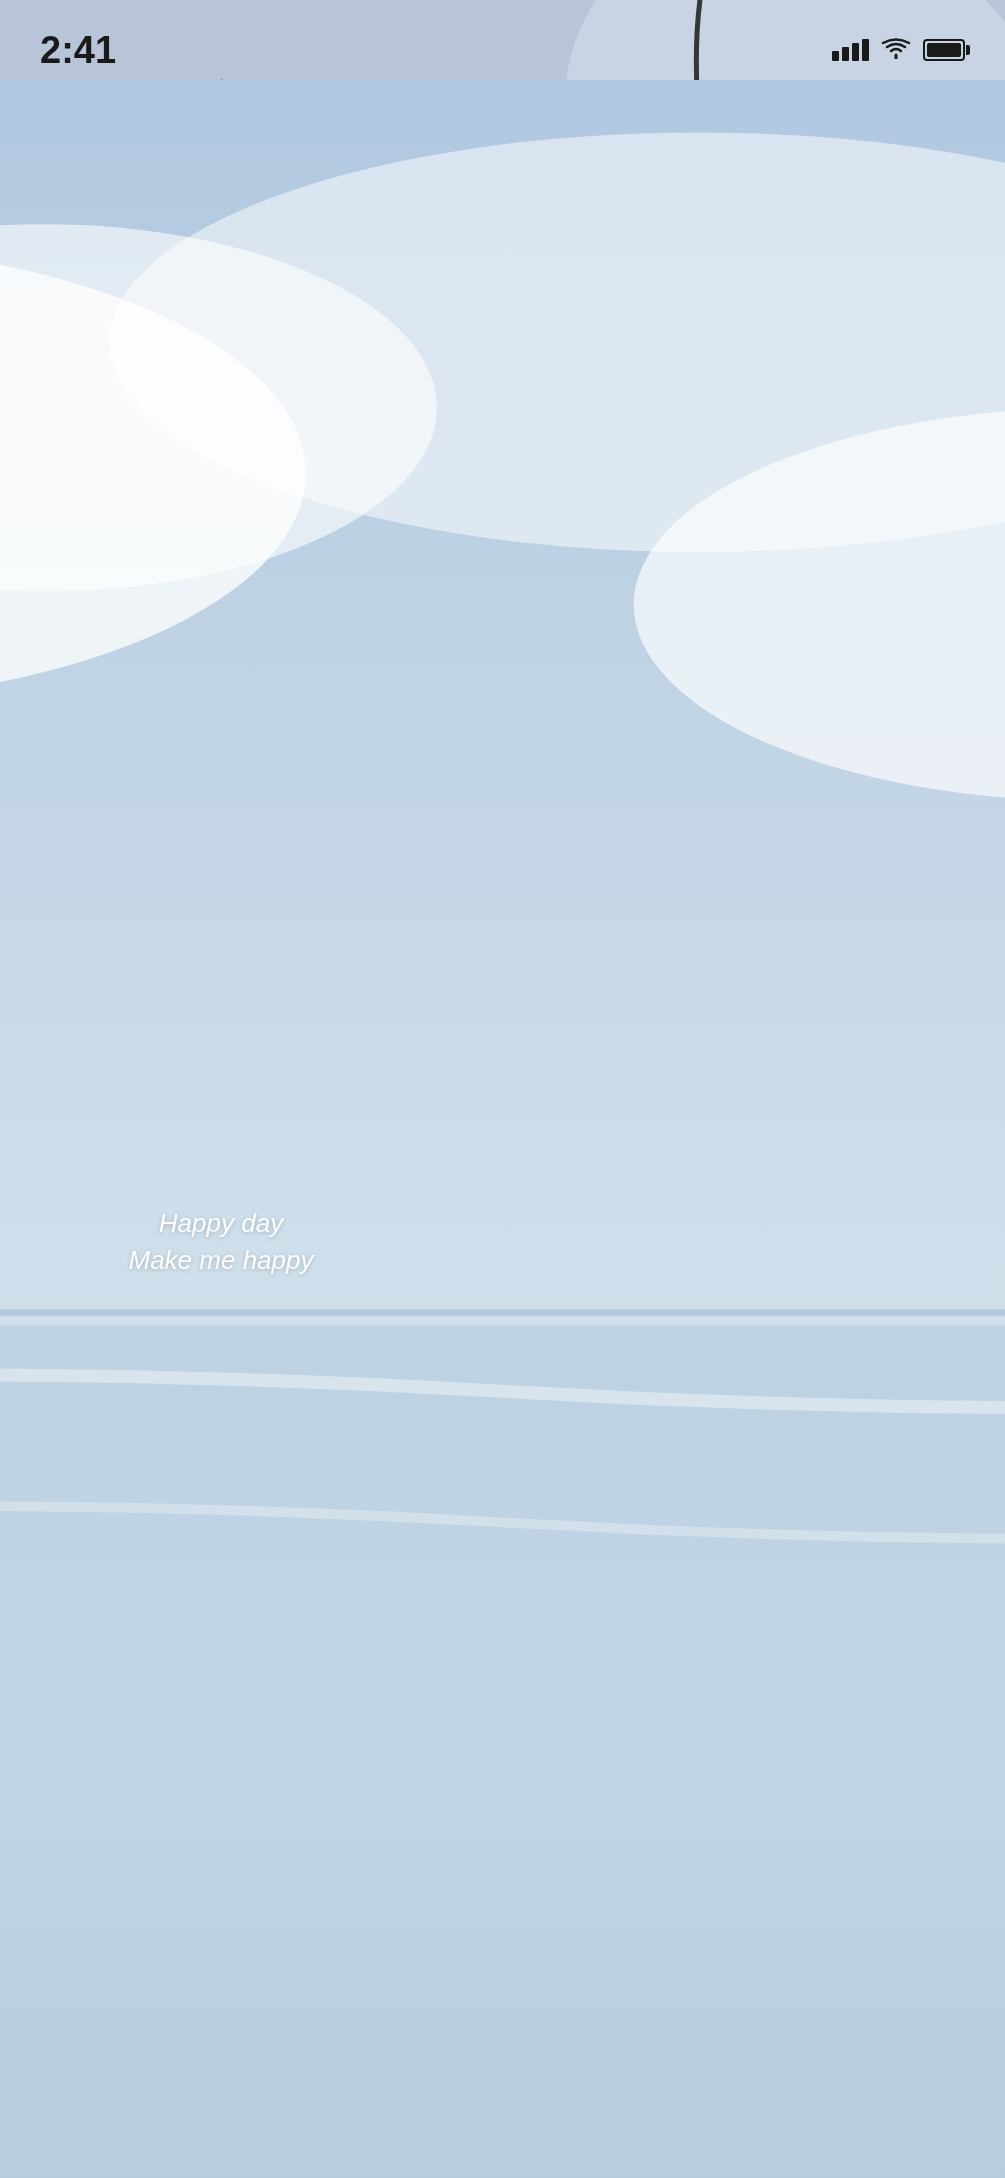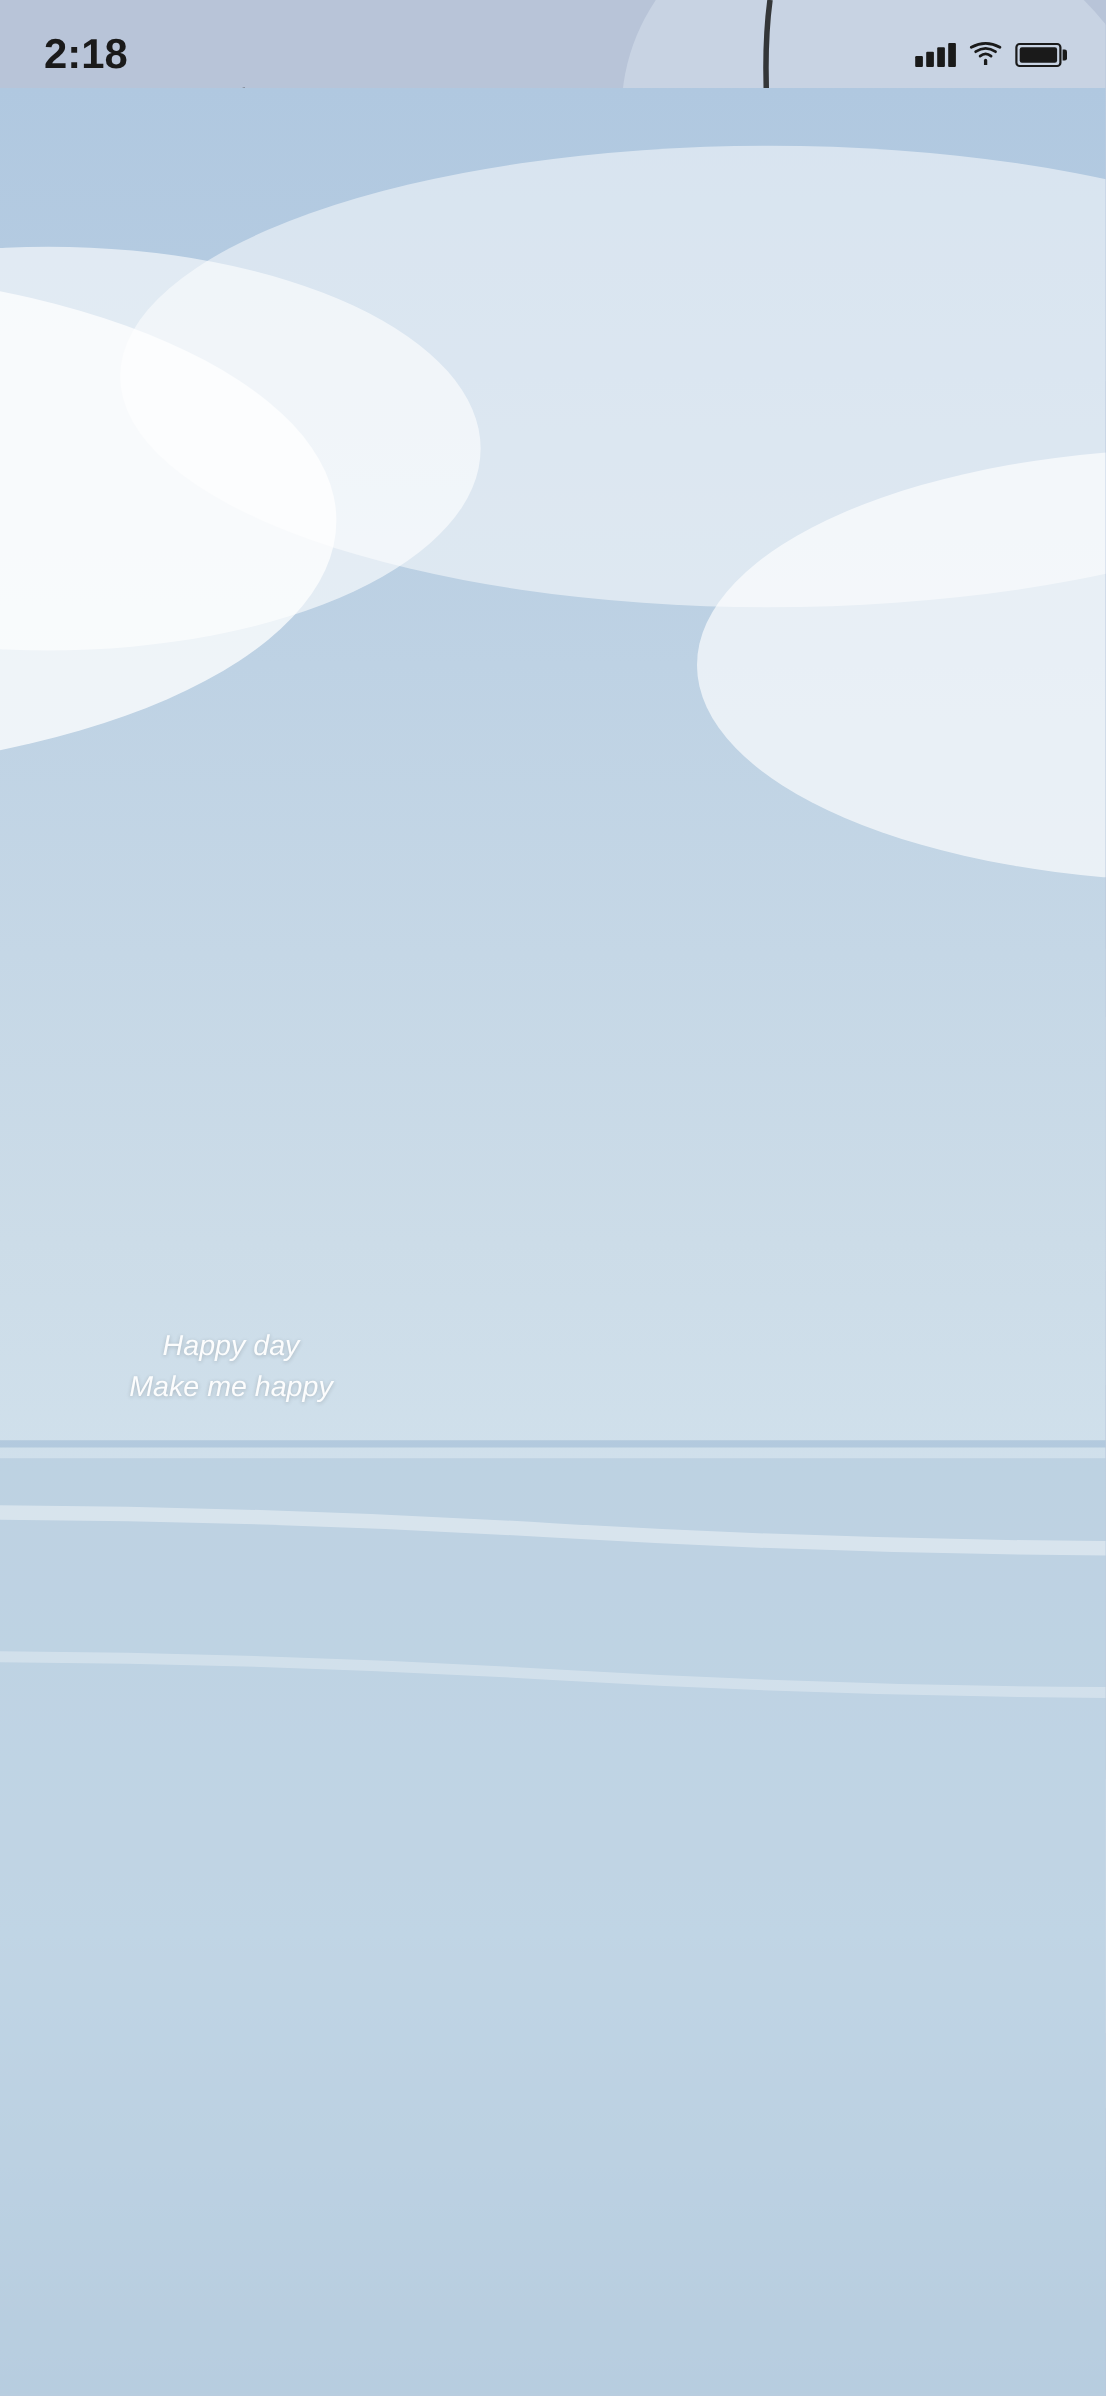--- a/index.html
+++ b/index.html
@@ -132,21 +132,21 @@
       border-radius: 2px;
     }
 
     
     .home-screen {
       position: absolute;
       top: 80px;
       left: 0; right: 0;
       bottom: 0;
       z-index: 5;
-      padding: 20px 40px;
+      padding: 20px 51px;
     }
 
     
     .row1 {
       display: flex;
       gap: 30px;
       margin-top: 20px;
       align-items: flex-start;
     }
 
@@ -409,21 +409,21 @@
 <div class="bg-blob blob5"></div>
 
 <svg class="wave-lines" viewBox="0 0 1005 2178" xmlns="http://www.w3.org/2000/svg">
   <path d="M 220 80 C 240 200, 180 400, 220 600 C 260 800, 180 1000, 200 1200 C 220 1400, 160 1600, 180 1800" stroke="#1a1a1a" stroke-width="5" fill="none" opacity="0.85"></path>
   <path d="M 700 0 C 680 150, 750 350, 700 500 C 650 700, 720 900, 680 1100 C 640 1300, 700 1500, 660 1700" stroke="#1a1a1a" stroke-width="5" fill="none" opacity="0.85"></path>
   <path d="M 500 600 C 480 750, 550 900, 520 1050 C 490 1200, 560 1350, 530 1500" stroke="#1a1a1a" stroke-width="5" fill="none" opacity="0.7"></path>
   <path d="M 100 1400 C 200 1480, 350 1450, 450 1520 C 550 1590, 650 1560, 750 1620" stroke="#1a1a1a" stroke-width="4" fill="none" opacity="0.6"></path>
 </svg>
 
 <div class="status-bar">
-  <span class="status-time">2:18</span>
+  <span class="status-time">2:41</span>
   <div class="status-icons">
     <div class="signal-bars">
       <span></span>
         <span></span>
         <span></span>
         <span></span>
     </div>
     <span class="wifi-icon">
       <svg width="30" height="22" viewBox="0 0 30 22">
         <path d="M15 18 L15 22" stroke="#1a1a1a" stroke-width="3" stroke-linecap="round"></path>

